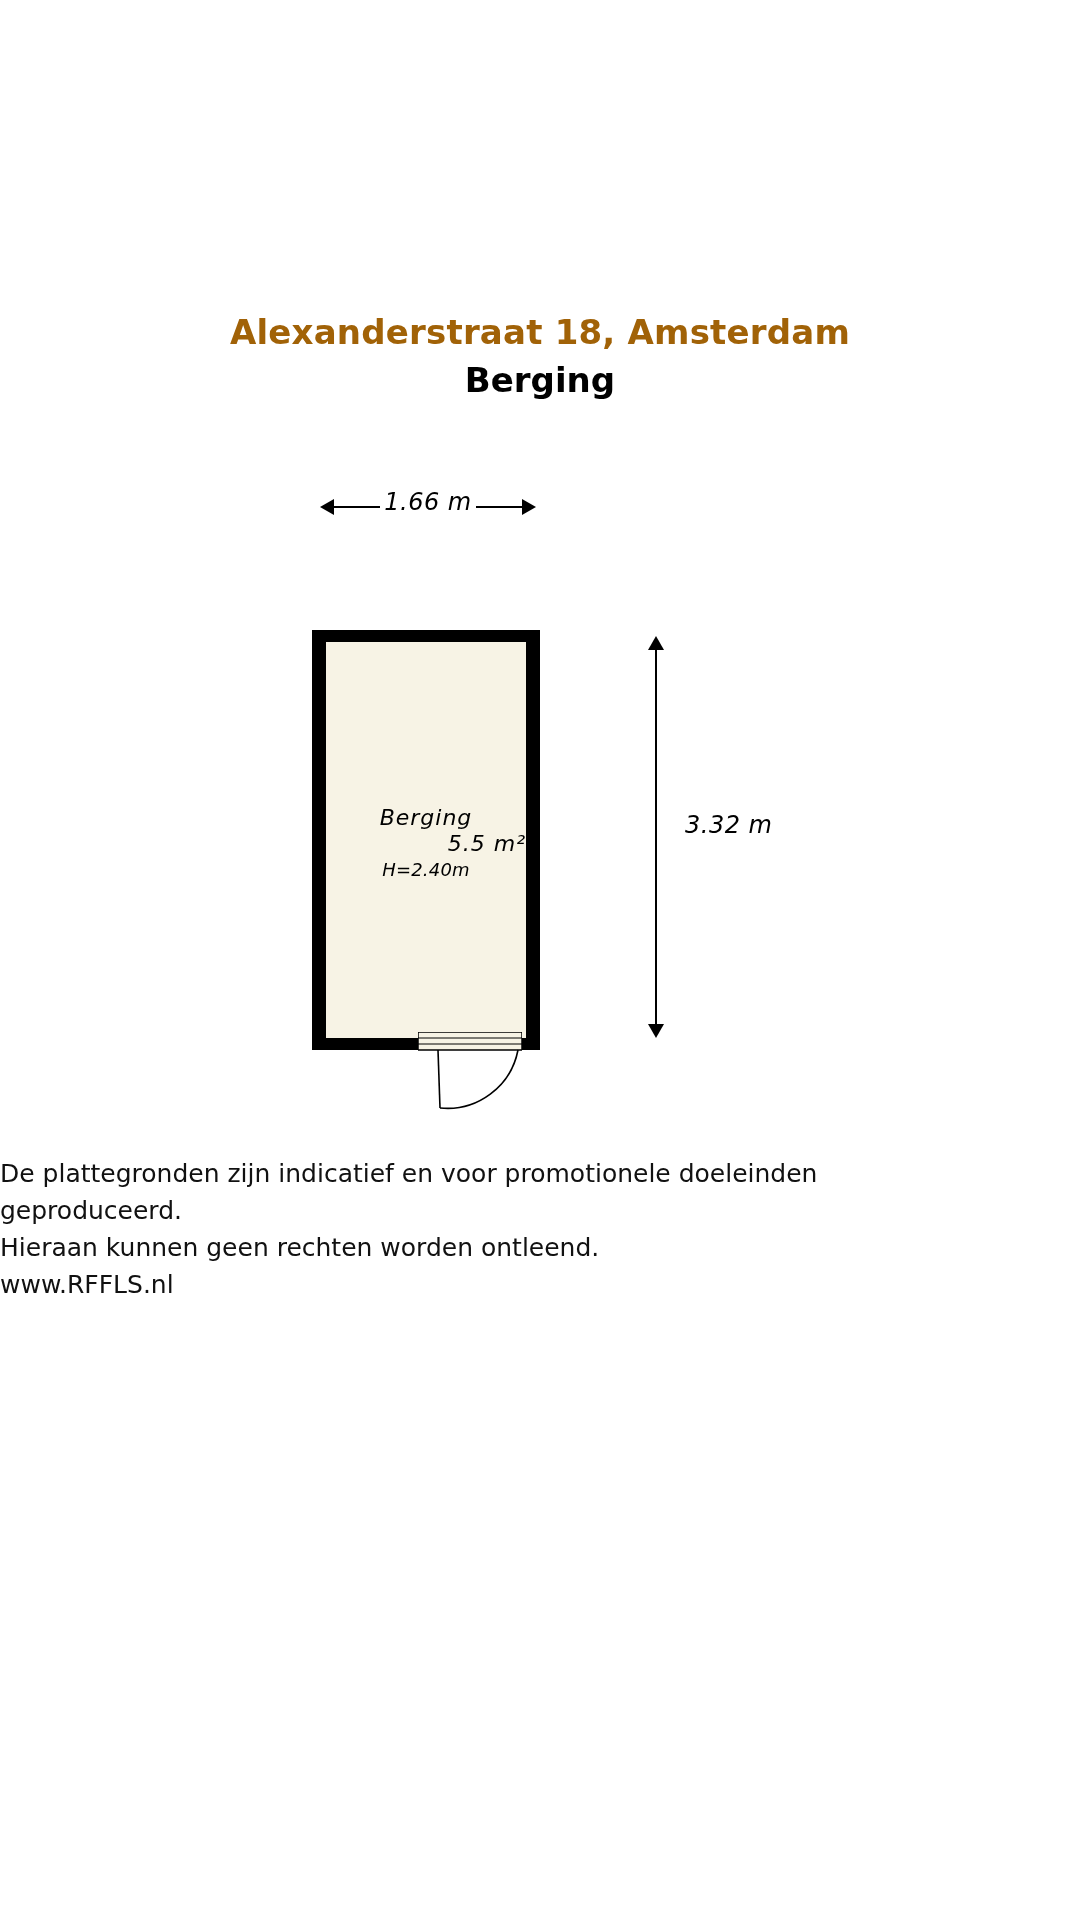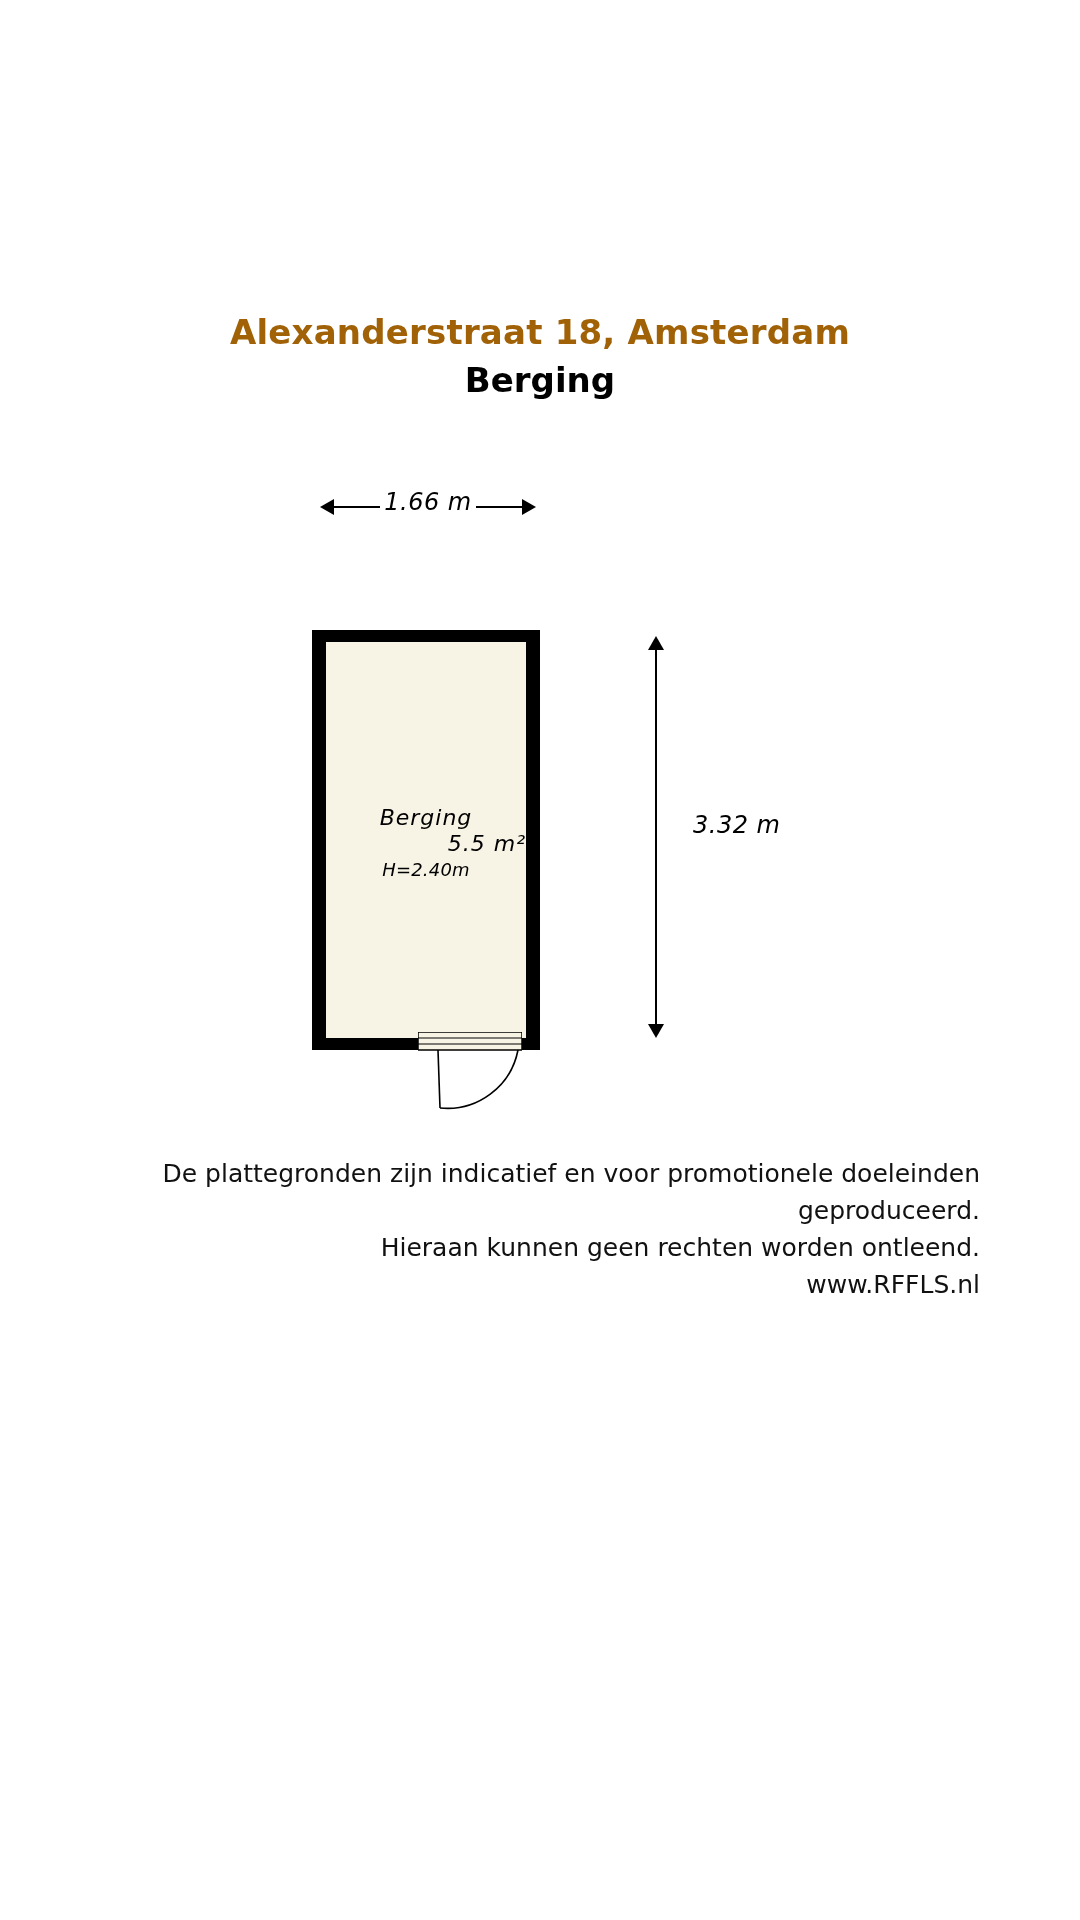--- a/index.html
+++ b/index.html
@@ -135,21 +135,21 @@
     left: 8px;
     bottom: 0;
     width: 0;
     height: 0;
     border-left: 8px solid transparent;
     border-right: 8px solid transparent;
     border-top: 14px solid #000;
   }
   .dim-right .label {
     position: absolute;
-    left: 53px;
+    left: 45px;
     top: 175px;
     font-size: 24px;
     color: #000;
     letter-spacing: 0.5px;
     white-space: nowrap;
   }
 
   
   .room {
     position: absolute;
@@ -198,21 +198,21 @@
     height: 78px;
   }
   .door svg { display: block; }
 
   
   .footer {
     position: absolute;
     top: 1155px;
     left: 0;
     width: 980px;
-    text-align: right;
+    text-align: left;
   }
   .footer div {
     font-size: 25px;
     line-height: 37px;
     color: #111;
   }
 </style>
 </head>
 <body>
 

